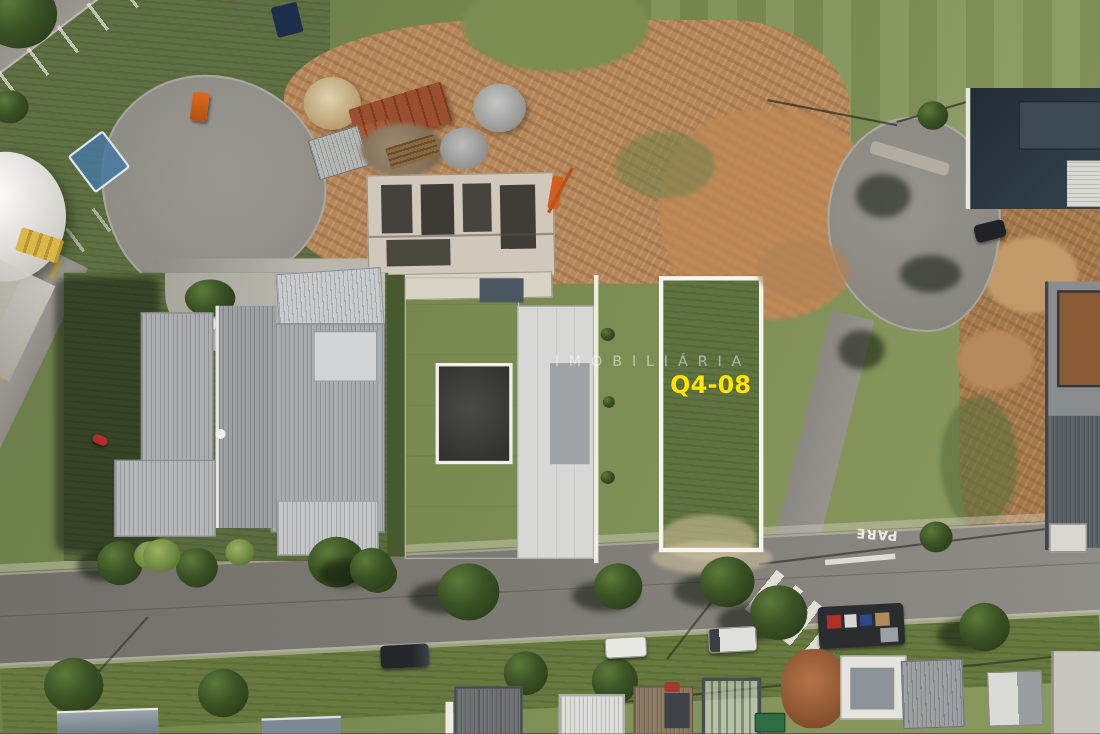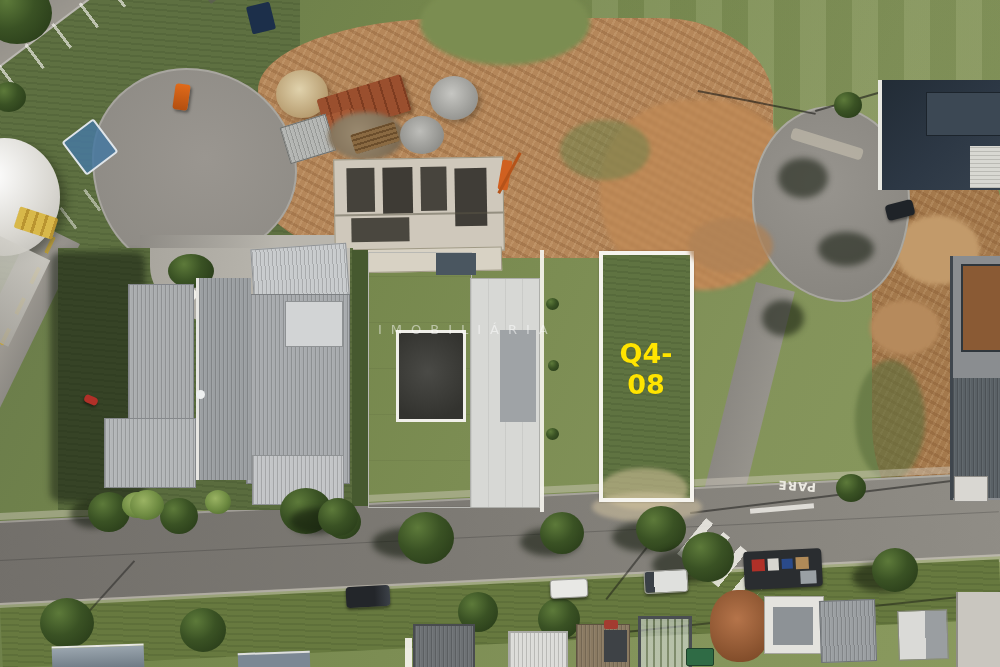--- a/index.html
+++ b/index.html
@@ -15,24 +15,24 @@
   .dirttex{background-image:repeating-linear-gradient(28deg,rgba(120,75,38,.25) 0 3px,transparent 3px 9px),repeating-linear-gradient(118deg,rgba(255,230,190,.12) 0 2px,transparent 2px 7px);}
   .grasstex{background-image:repeating-linear-gradient(5deg,rgba(30,45,20,.12) 0 2px,transparent 2px 6px);}
   .blob{border-radius:50%;filter:blur(2px);}
   .soft{filter:blur(3px);}
   .tree{border-radius:50%;background:radial-gradient(circle at 35% 30%,#5d7a3a 0%,#3a5224 45%,#243616 100%);}
   .treeshadow{border-radius:50%;background:rgba(15,22,10,.55);filter:blur(3px);}
   .palm{border-radius:50%;background:radial-gradient(circle at 40% 35%,#9ab363 0%,#6d8a41 55%,#47602a 100%);}
   .whiteline{background:rgba(246,244,238,.92);}
   .car{border-radius:4px;box-shadow:0 2px 3px rgba(0,0,0,.45);}
   
-  .wm{color:rgba(255,255,255,.42);text-align:left;user-select:none;}
+  .wm{color:rgba(255,255,255,.42);text-align:right;user-select:none;}
   .wm-small{font-size:13px;letter-spacing:9px;font-weight:400;color:rgba(255,255,255,.5);}
   .wm-big{font-size:76px;font-weight:800;letter-spacing:5px;line-height:.95;color:rgba(255,255,255,.38);}
-  .lotlabel{font-size:27px;font-weight:800;color:#ffe400;letter-spacing:0px;text-shadow:0 0 1px rgba(0,0,0,.25);}
+  .lotlabel{font-size:22px;font-weight:800;color:#ffe400;letter-spacing:0px;text-shadow:0 0 1px rgba(0,0,0,.25);}
   .pare{font-size:12px;font-weight:700;color:#eceae2;letter-spacing:1px;transform:rotate(184deg);}
 </style>
 </head>
 <body>
 
 <div id="canvas">
 
   <div class="abs grasstex" style="left:0;top:0;width:300px;height:280px;background-color:#5e7041;"></div>
   <div class="abs" style="left:540px;top:0;width:460px;height:240px;background:repeating-linear-gradient(90deg,rgba(255,255,235,.07) 0 26px,rgba(20,40,10,.05) 26px 52px);"></div>
 

